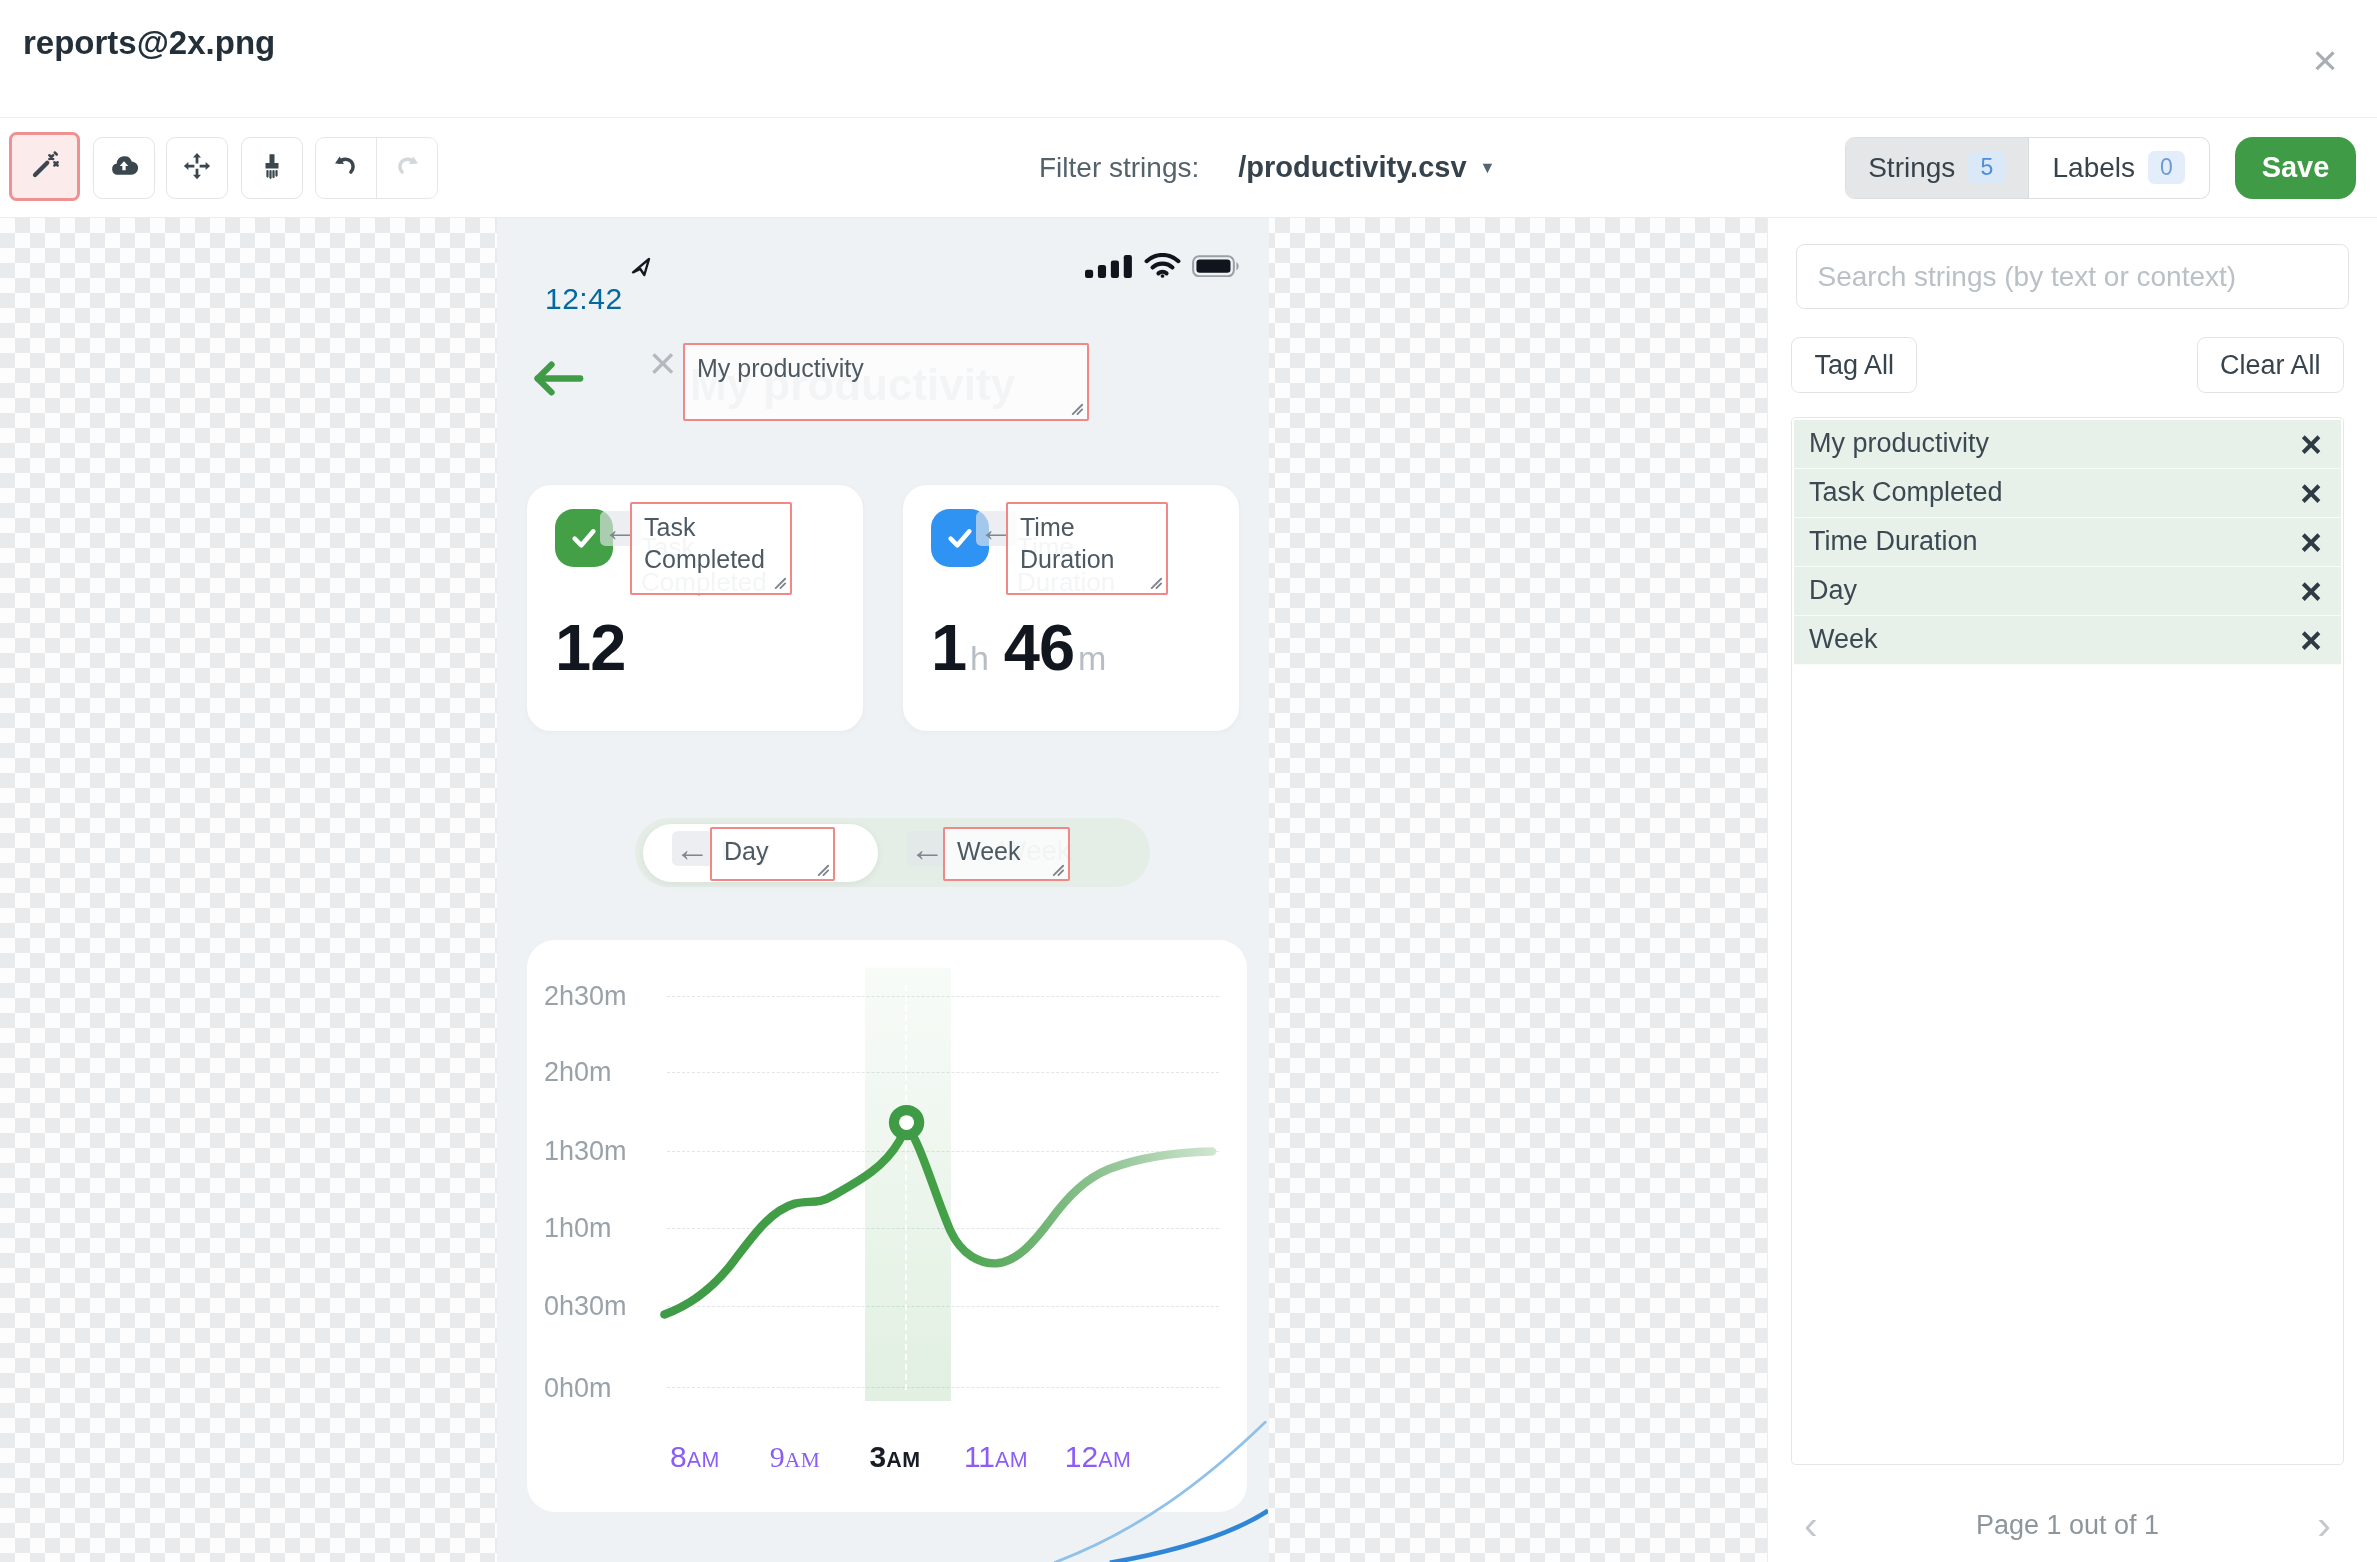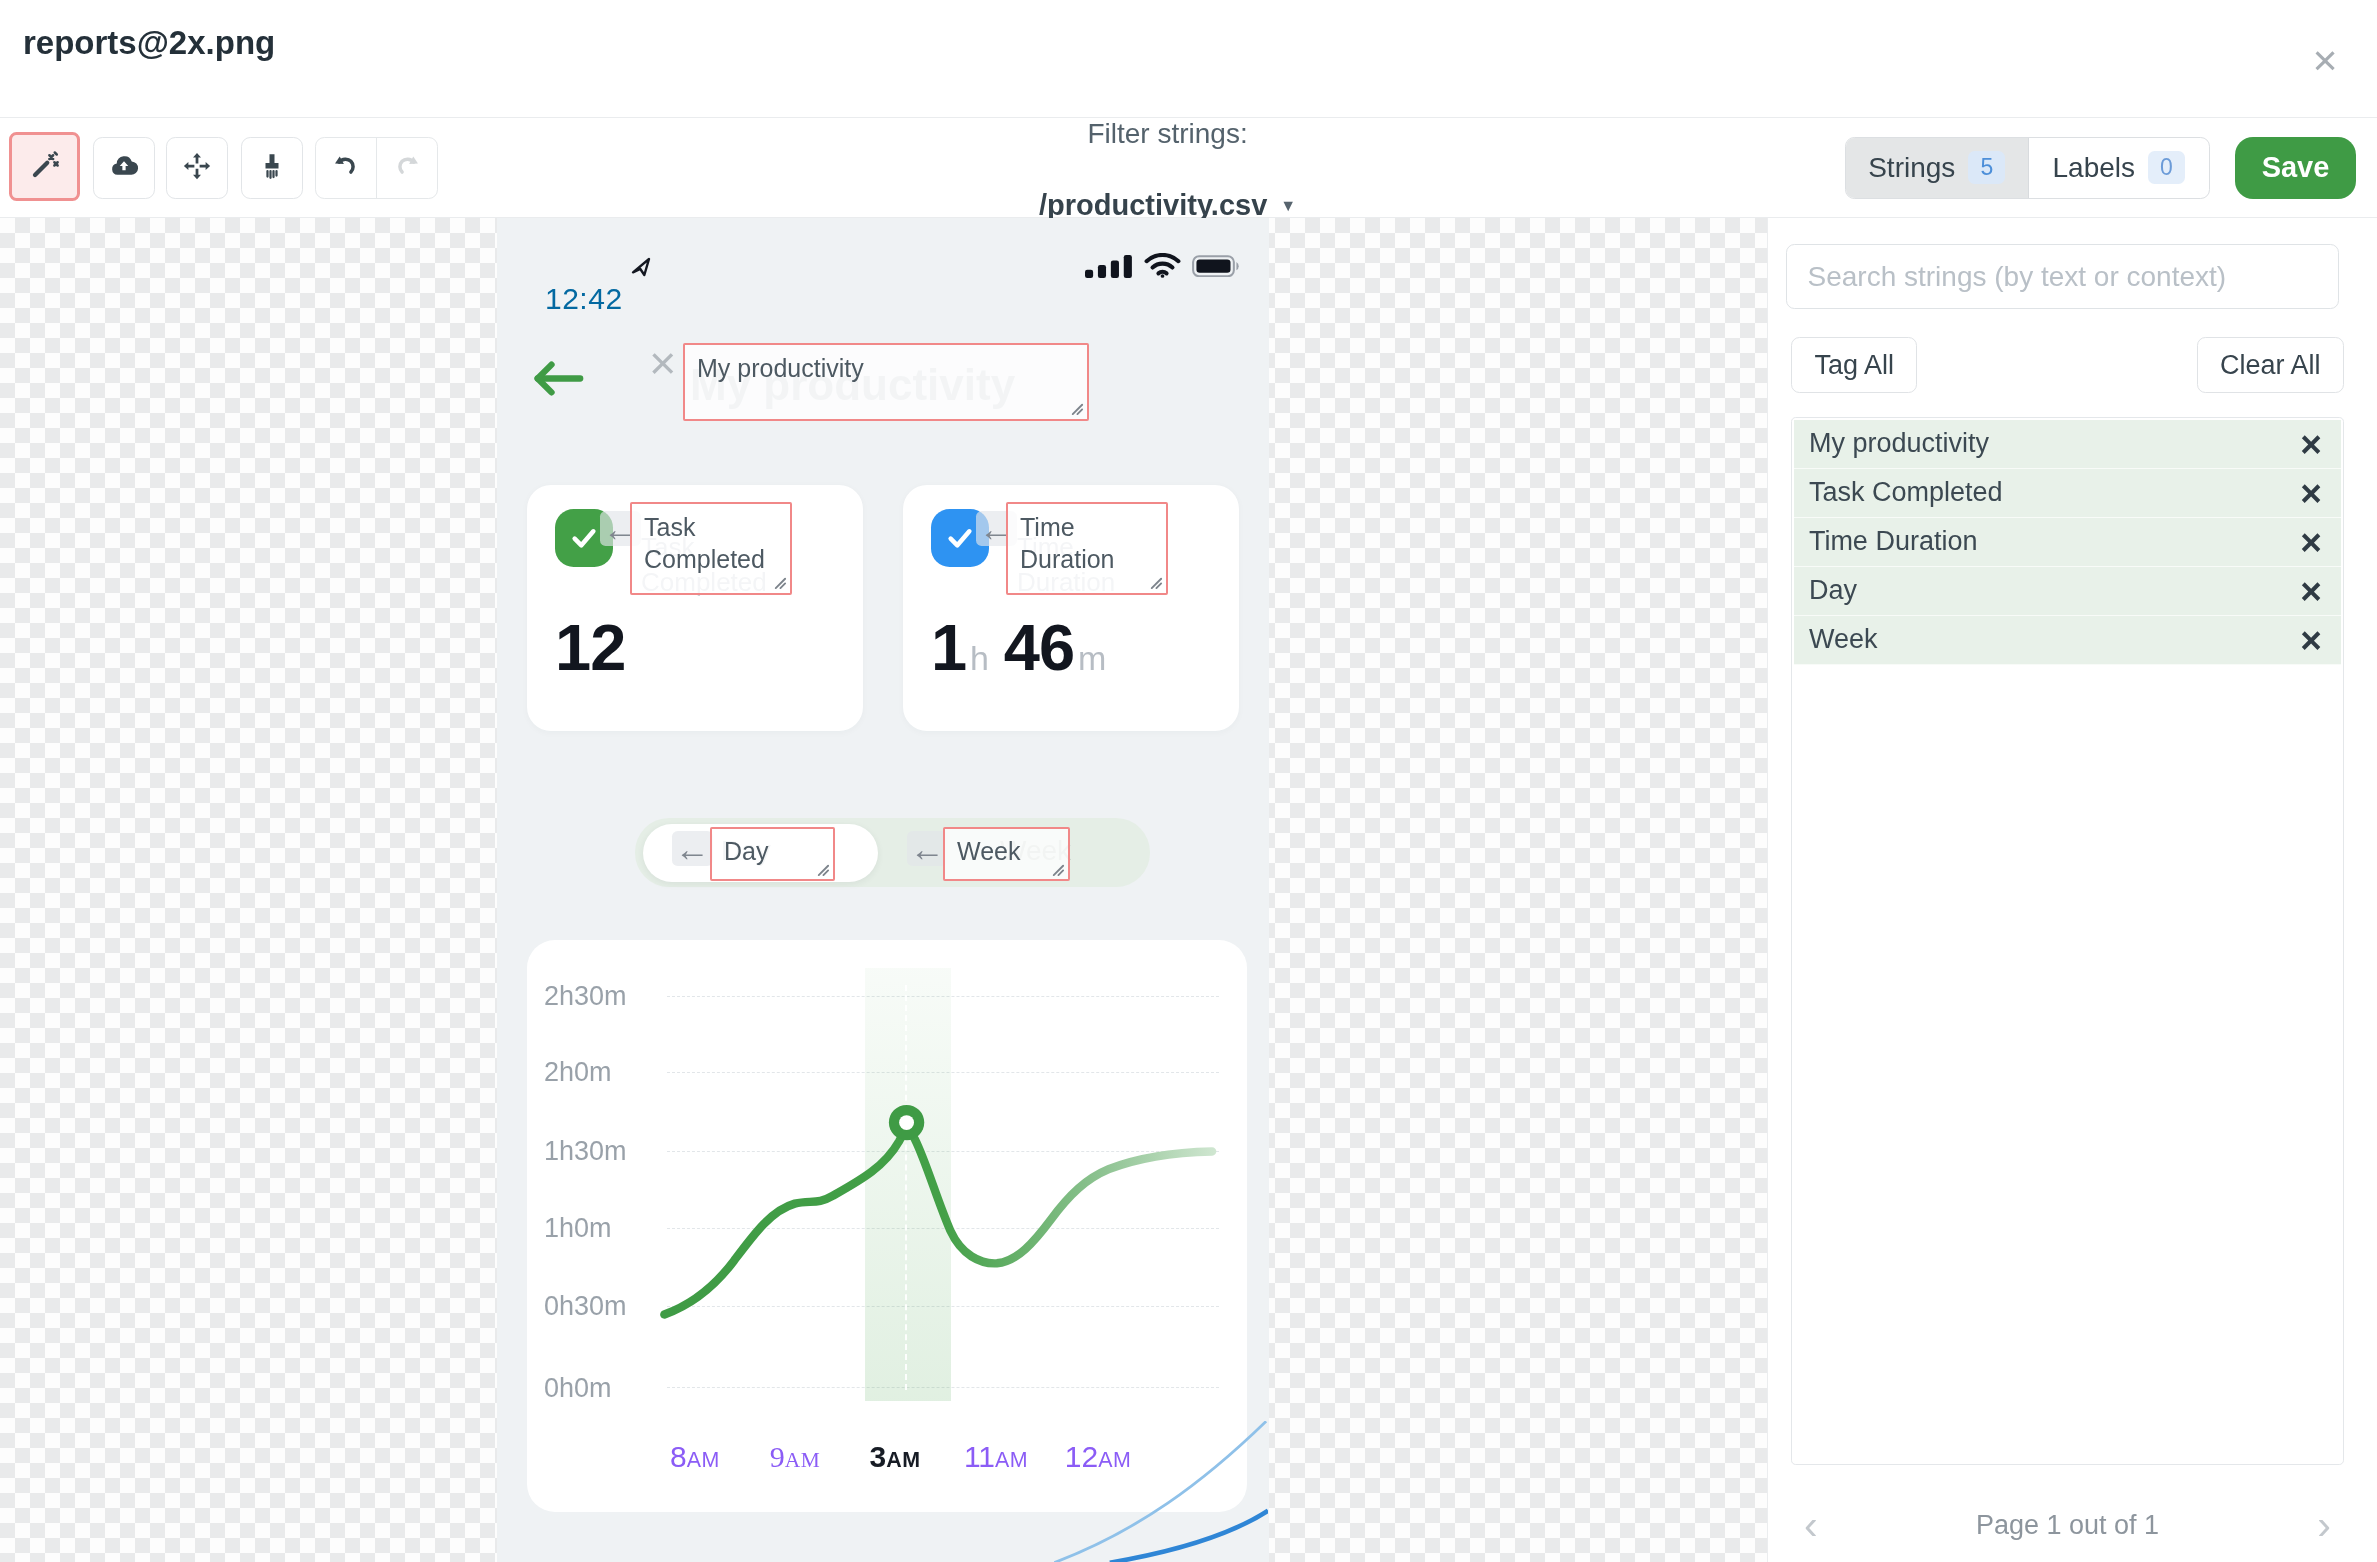--- a/index.html
+++ b/index.html
@@ -17,21 +17,21 @@
   .toolbar { left:0; top:118px; width:2377px; height:100px; background:#fff; border-bottom:0.9px solid #eaecee; }
   .toolbtn { top:18.6px; width:62px; height:62px; background:#fff; border:0.9px solid #e2e5e8; border-radius:9.3px;
              display:flex; align-items:center; justify-content:center; cursor:pointer; }
   .toolbtn svg { width:30px; height:30px; }
   .toolbtn.active { top:14px; width:71px; height:69px; background:#fcebeb; border:3.7px solid #f09191; border-radius:7.5px; }
   .undo-group { left:315px; top:18.6px; width:123px; height:62px; border:0.9px solid #e5e8ea; border-radius:9.3px; display:flex; overflow:hidden; background:#fff; }
   .undo-half { width:62px; height:100%; display:flex; align-items:center; justify-content:center; cursor:pointer; background:none; border:none; }
   .undo-half + .undo-half { border-left:0.9px solid #e5e8ea; }
   .undo-half svg { width:28px; height:28px; }
 
-  .filter-wrap { left:1039px; top:0; height:99px; display:flex; align-items:center; gap:39px;flex-direction:column; }
+  .filter-wrap { left:1039px; top:0; height:99px; display:flex; align-items:center; gap:39px; }
   .filter-label { font-size:28px; color:#54626c; }
   .filter-value { display:flex; align-items:center; gap:13px; cursor:pointer; background:none; border:none; font-size:29px; color:#36434c; font-weight:600; }
   .caret { font-size:16px; color:#57646e; }
 
   .tabs { left:1845px; top:18.6px; width:365px; height:62px; border:0.9px solid #dcdfe2; border-radius:9.3px; display:flex; overflow:hidden; background:#fff; }
   .tab { width:183px; display:flex; align-items:center; justify-content:center; gap:13px; font-size:28px; color:#37444d; cursor:pointer; background:none; border:none; }
   .tab.active { background:#e4e6e7; }
   .tab + .tab { border-left:0.9px solid #d8dbde; }
   .badge { display:inline-block; min-width:37px; text-align:center; padding:2.8px 7.5px; border-radius:6.5px; background:#dbe8f8; color:#4d8fd9; font-size:23px; }
   .badge.zero { background:#e4eefa; color:#6b9bd8; }
@@ -89,21 +89,21 @@
   .band { position:absolute; left:338px; top:28px; width:86px; height:433px;
           background:linear-gradient(180deg, rgba(67,160,71,.04) 0%, rgba(67,160,71,.16) 100%); }
   .vline { position:absolute; left:378px; top:45px; height:405px; border-left:2.8px dashed rgba(255,255,255,.9); }
   .chart-svg { position:absolute; left:0; top:0; }
   .xtick { position:absolute; top:500px; transform:translateX(-50%); white-space:nowrap; color:#8b5cf6; }
   .xtick .h { font-size:30px; } .xtick .ap { font-size:21.4px; letter-spacing:0.5px; }
   .xtick.active { color:#171c25; font-weight:600; }
 
   
   .side-panel { left:1767px; top:0; width:611px; height:1344px; background:#fff; border-left:0.9px solid #ebedef; }
-  .search-input { position:absolute; left:18px; top:26px; width:553px; height:65px; border:0.9px solid #dfe3e6; border-radius:8.4px;
+  .search-input { position:absolute; left:28px; top:26px; width:553px; height:65px; border:0.9px solid #dfe3e6; border-radius:8.4px;
                   padding:0 20.5px; font-size:28px; color:#37444d; font-family:inherit; background:#fff; }
   .search-input::placeholder { color:#b9c0c7; }
   .side-btn { position:absolute; top:119px; height:56px; padding:0 22.4px; background:#fff; border:0.9px solid #e0e3e6; border-radius:8.4px;
               font-size:27px; color:#37444d; cursor:pointer; font-family:inherit; }
   .tag-all { left:23px; } .clear-all { right:34px; }
   .strings-list { position:absolute; left:23px; top:199px; width:553px; height:1048px; border:0.9px solid #e4e7ea; border-radius:4.7px;
                   background:#fff; overflow:hidden; padding:1.9px; }
   .string-row { position:relative; height:49px; background:#e8f1e9; border-bottom:1.9px solid #f8fbf8; display:flex; align-items:center; }
   .string-row span.txt { padding-left:15px; font-size:27px; color:#3c4952; }
   .row-x { position:absolute; right:7.5px; top:0; height:49px; width:45px; background:none; border:none; cursor:pointer;

